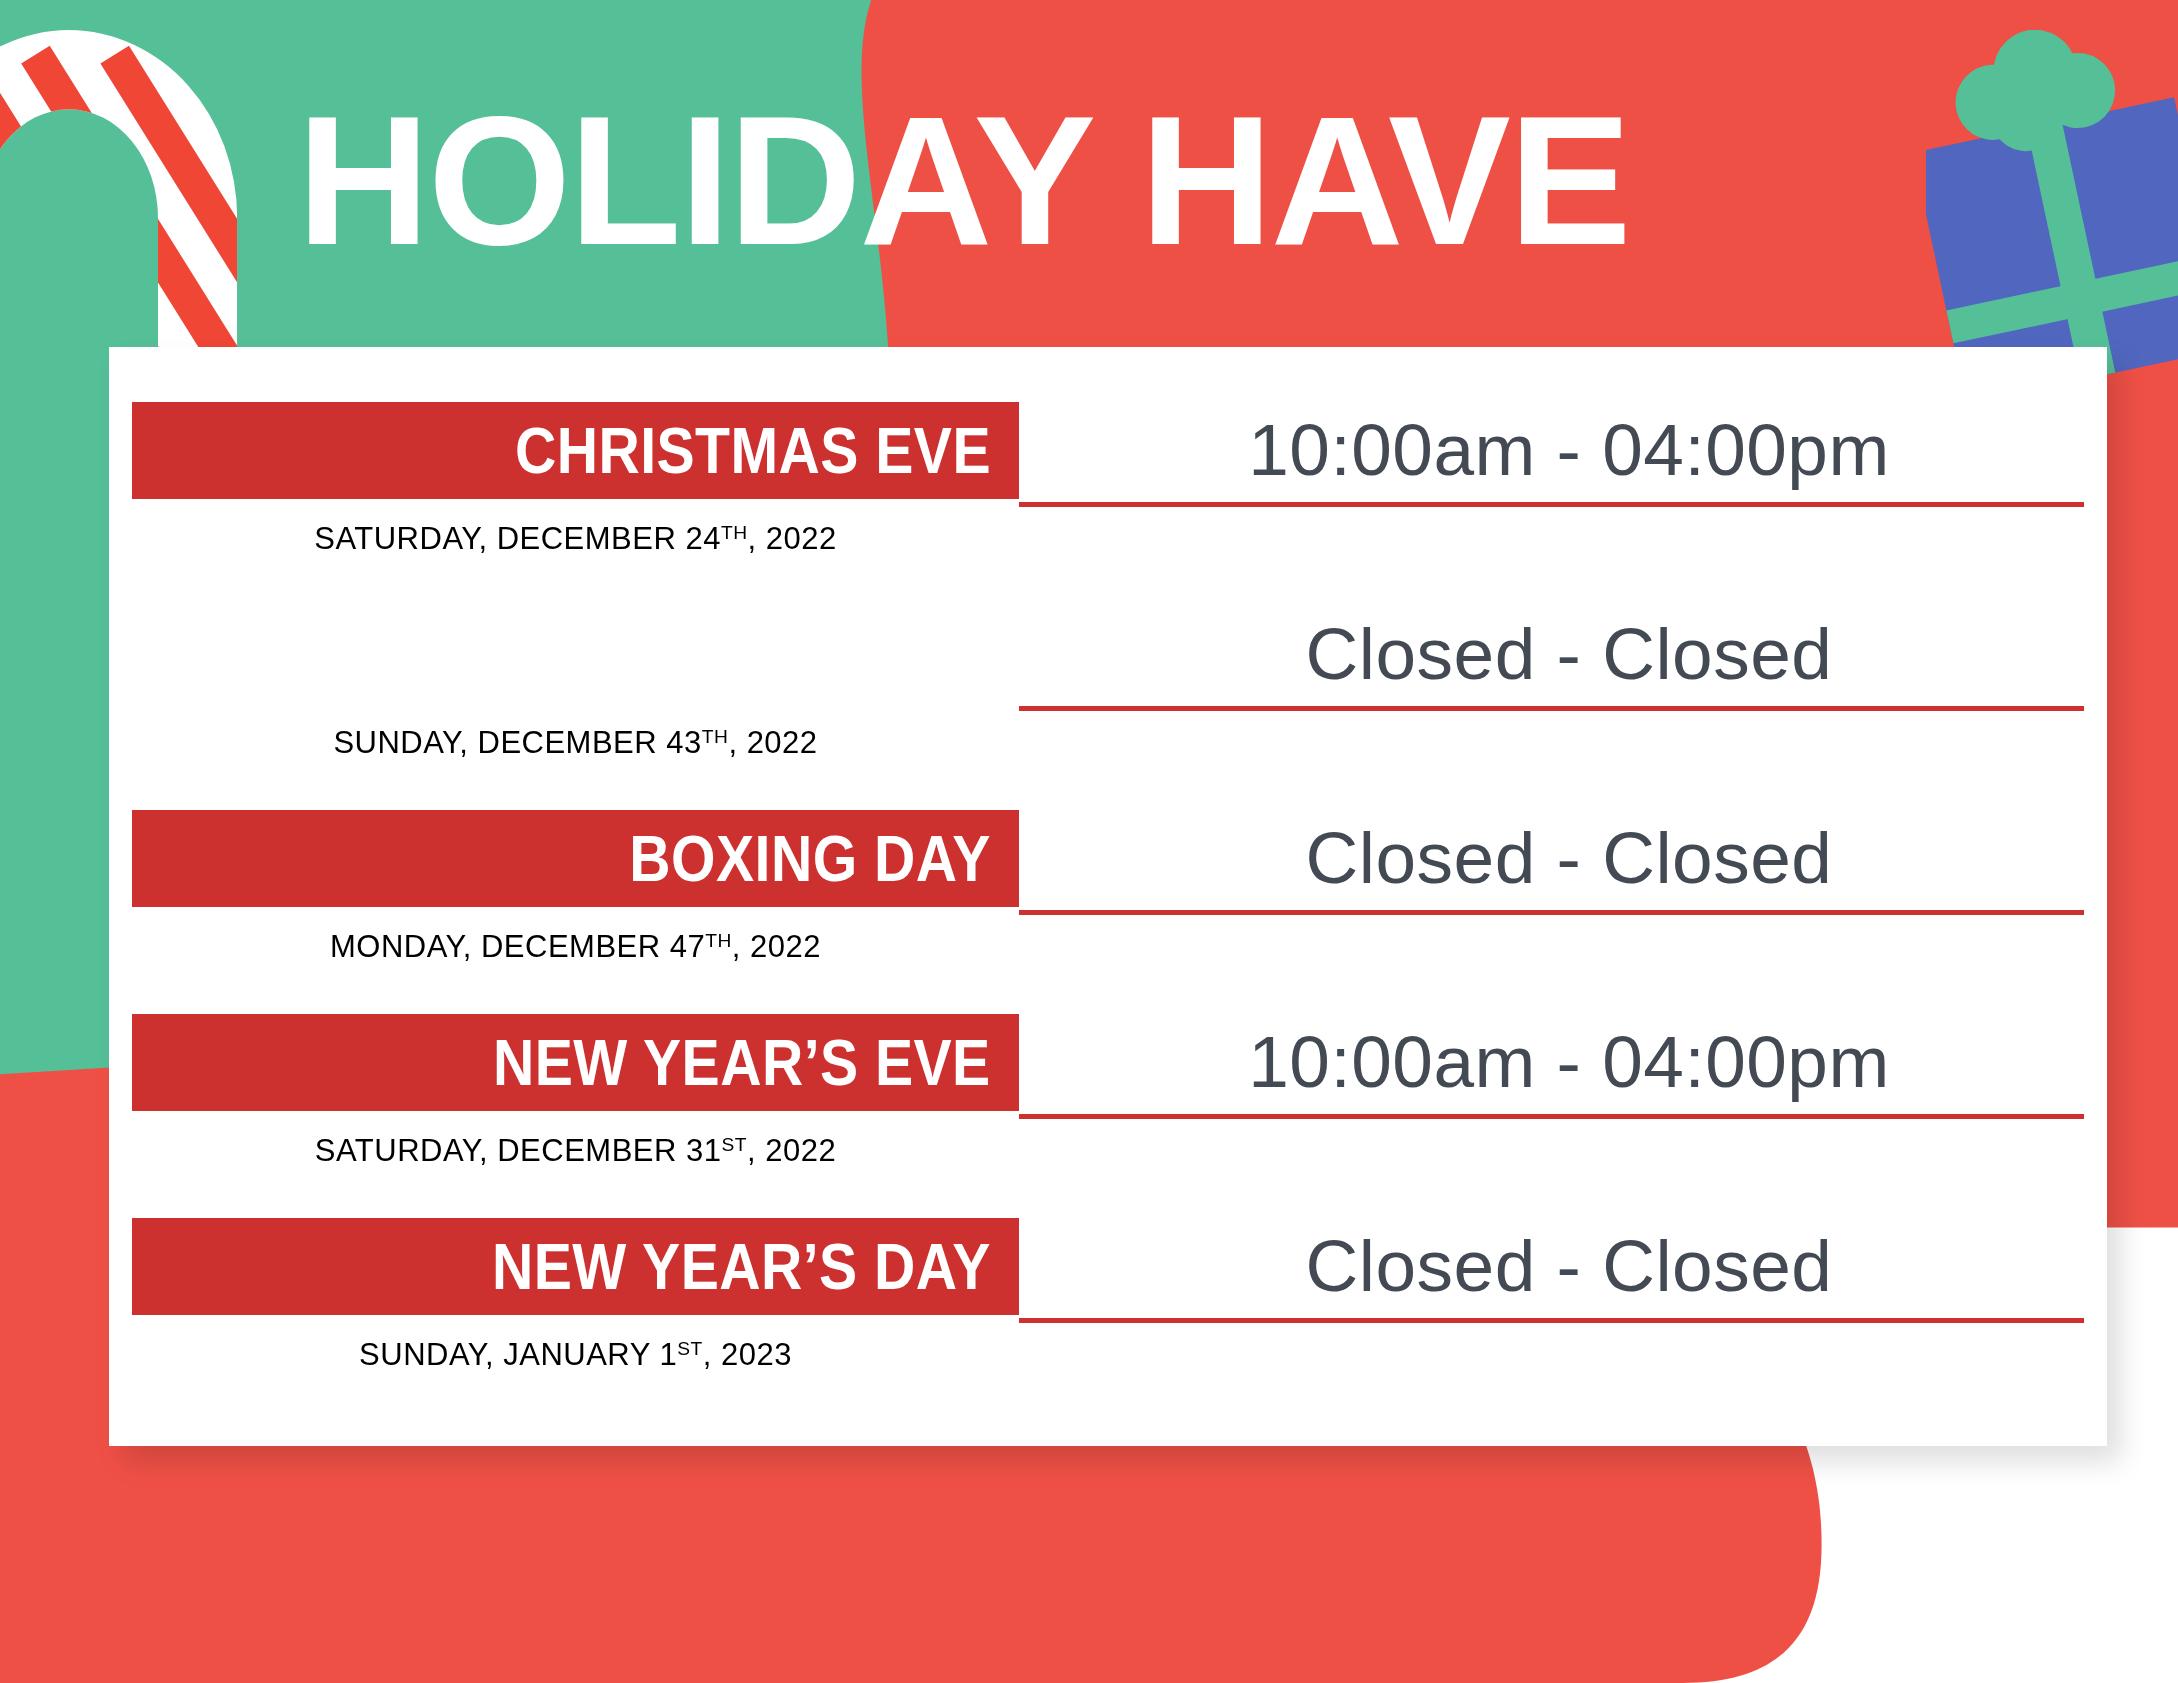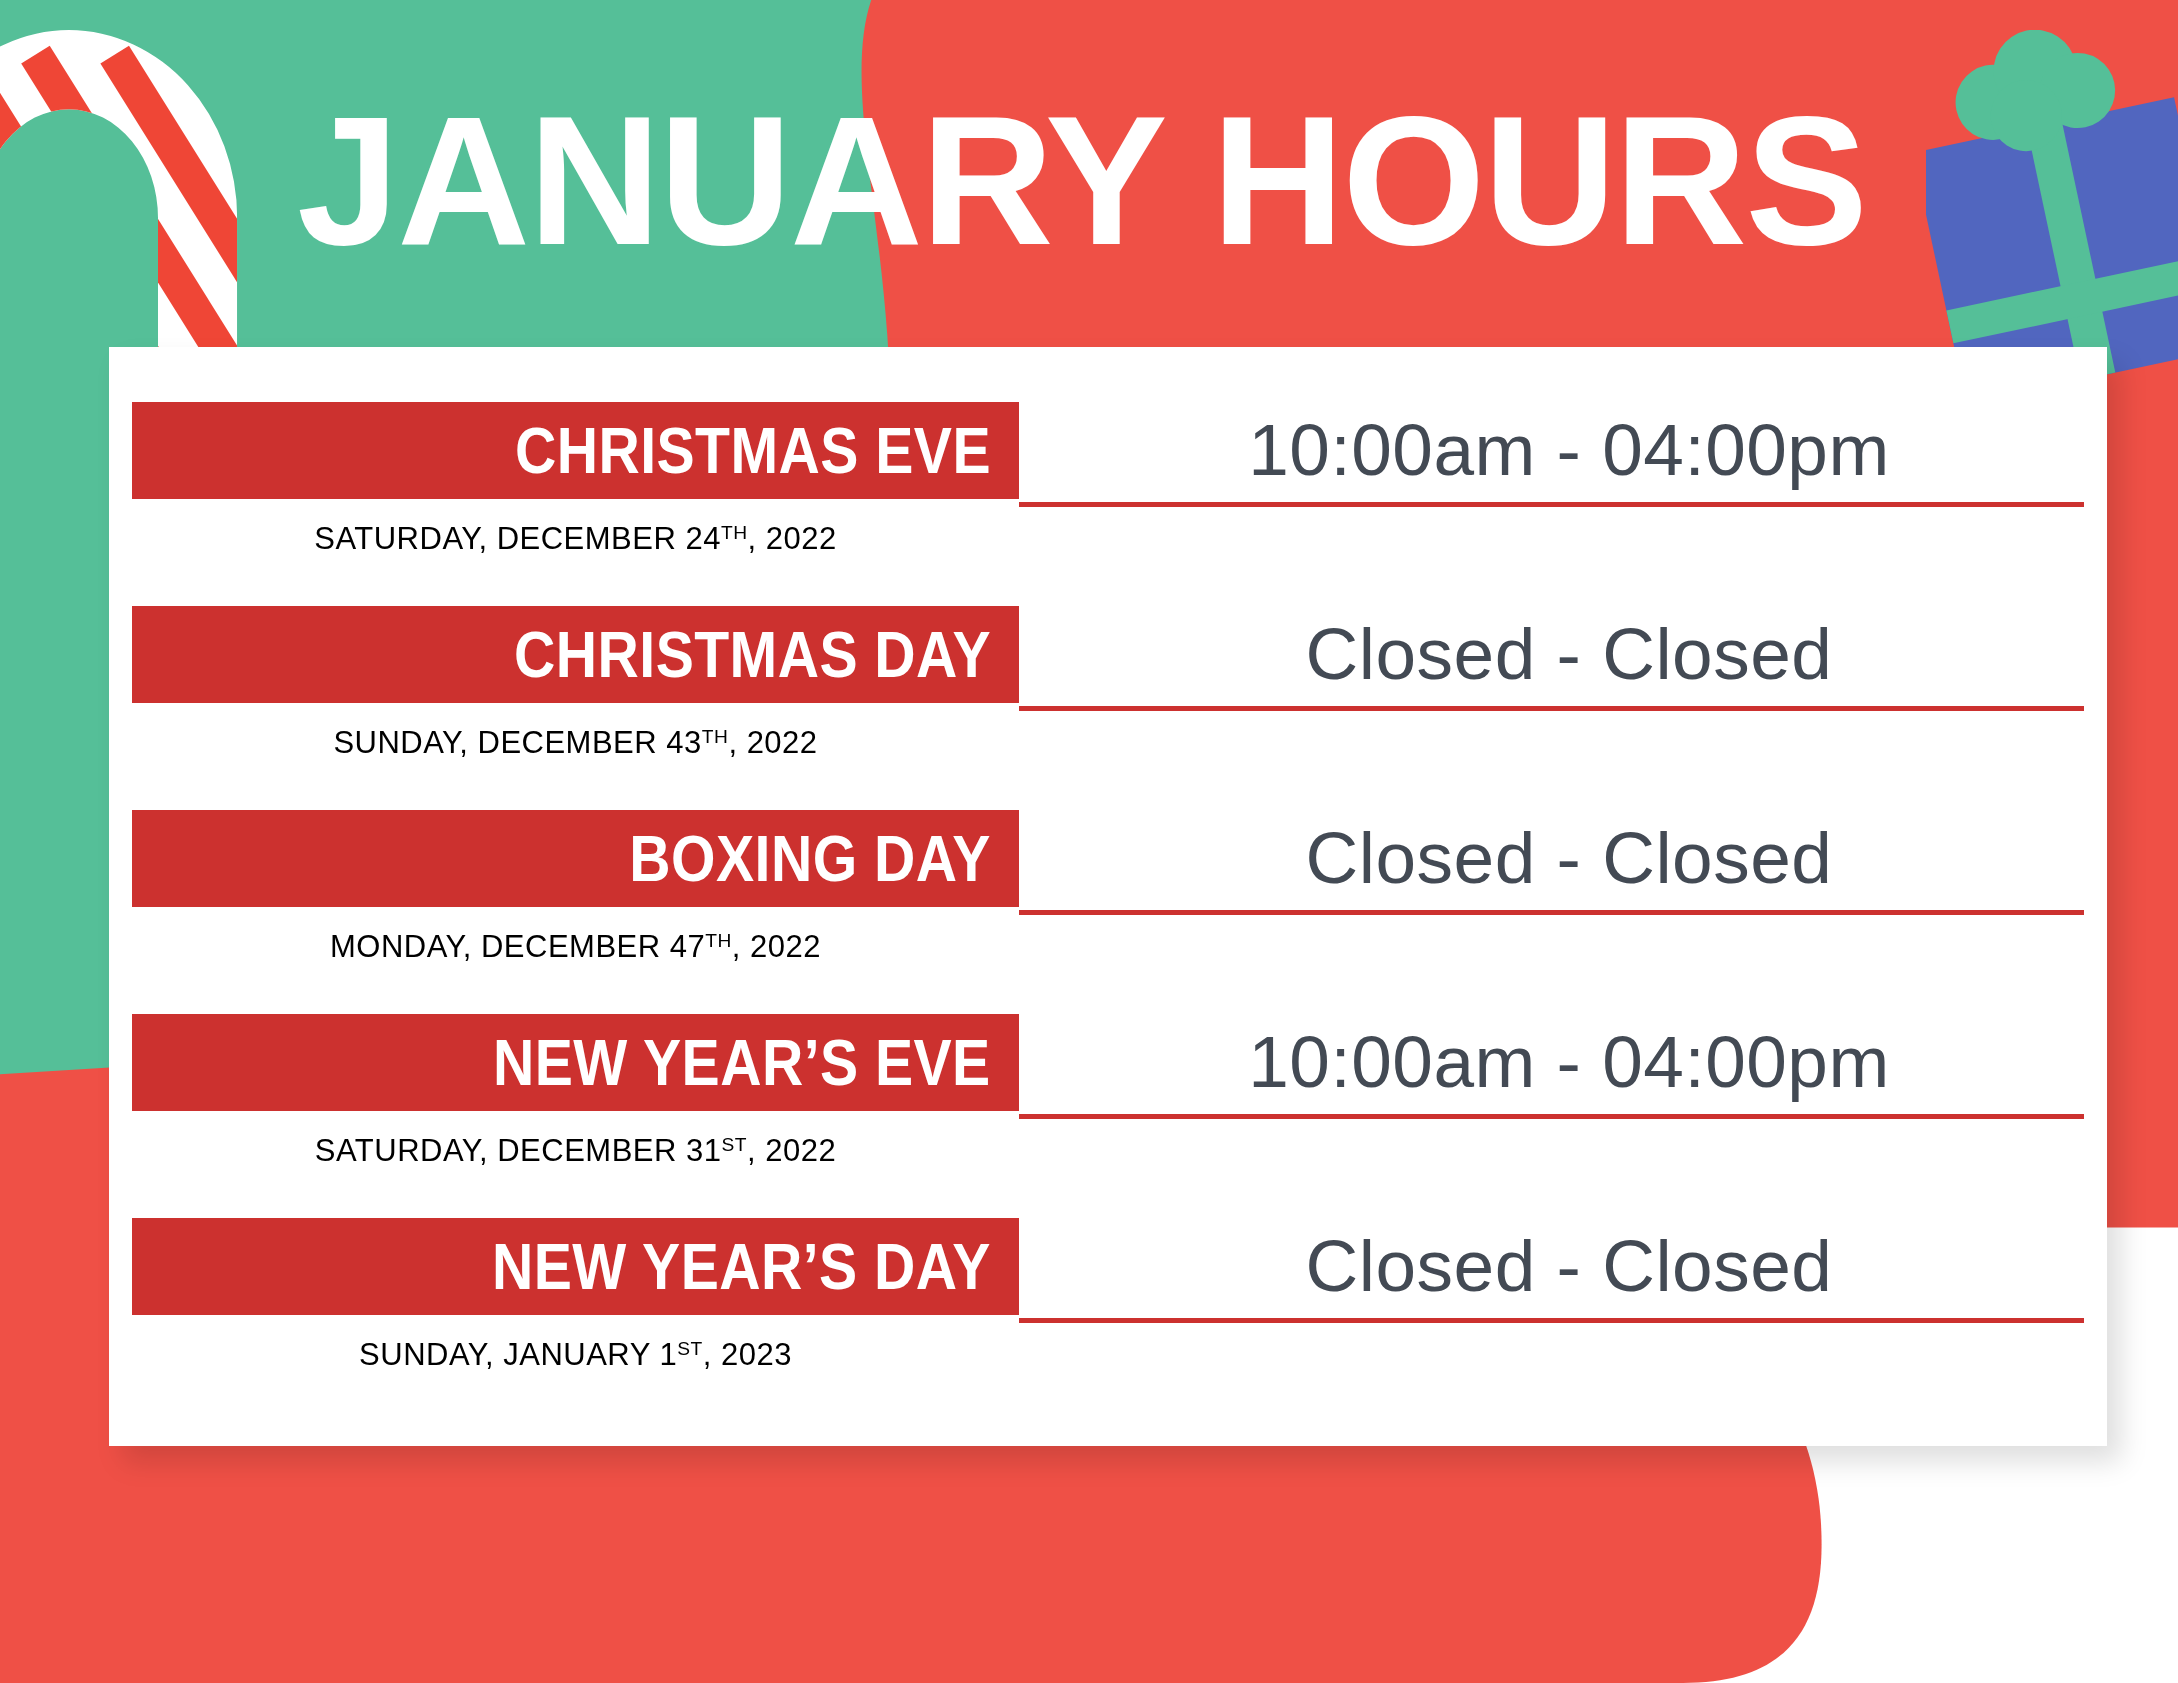--- a/index.html
+++ b/index.html
@@ -227,38 +227,35 @@
       <rect x="10" y="258" width="270" height="34" fill="#55bf98"></rect>
       <g fill="#55bf98">
         <circle cx="100" cy="62" r="38"></circle>
         <circle cx="148" cy="40" r="42"></circle>
         <circle cx="186" cy="68" r="38"></circle>
         <circle cx="130" cy="82" r="36"></circle>
       </g>
     </g>
   </svg>
 
-  <div class="title">JANUARY HOURS</div>
+  <div class="title">HOLIDAY HAVE</div>
 
   <div class="card">
     <div class="rows">
 
       <div class="row">
         <div class="label-bar">
           <span class="label-text">CHRISTMAS EVE</span>
         </div>
         <div class="hours">10:00am - 04:00pm</div>
         <div class="rule"></div>
         <div class="date"><span>SATURDAY, DECEMBER 24</span><sup>TH</sup><span>, 2022</span></div>
       </div>
 
       <div class="row">
-        <div class="label-bar">
-          <span class="label-text">CHRISTMAS DAY</span>
-        </div>
         <div class="hours">Closed - Closed</div>
         <div class="rule"></div>
         <div class="date"><span>SUNDAY, DECEMBER 43</span><sup>TH</sup><span>, 2022</span></div>
       </div>
 
       <div class="row">
         <div class="label-bar">
           <span class="label-text">BOXING DAY</span>
         </div>
         <div class="hours">Closed - Closed</div>

